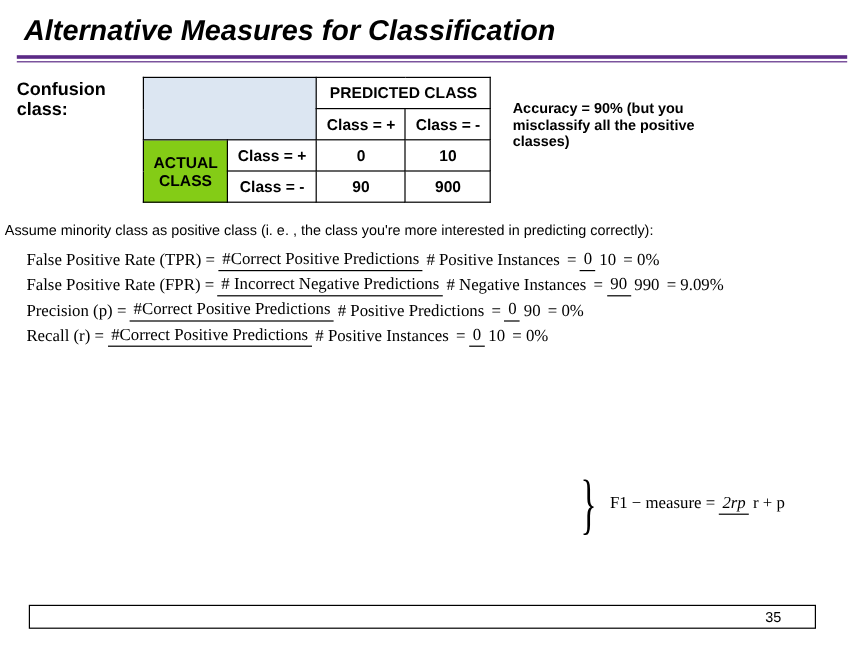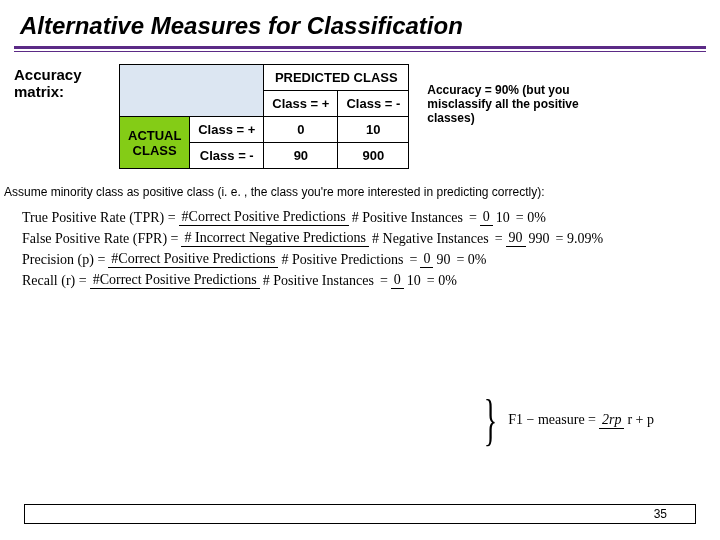--- a/index.html
+++ b/index.html
@@ -105,21 +105,21 @@
     line-height: 36px;
     margin: 0 4px;
     font-family: "Times New Roman", serif;
     transform: scaleX(0.5);
     display:inline-block;
   }
   .bottom-bar {
     position: absolute;
     bottom: 16px;
     left: 24px;
-    right: 24px;
+    right: 40px;
     border: 1px solid #000;
     height: 20px;
     display: flex;
     justify-content: flex-end;
     align-items: center;
     padding: 0 28px;
     font-size: 12px;
   }
   .f1-box {
     position: absolute;
@@ -133,21 +133,21 @@
   .italic { font-style: italic; }
 </style>
 </head>
 <body>
 
 <div class="title">Alternative Measures for Classification</div>
 <div class="divider"></div>
 <div class="divider2"></div>
 
 <div class="top-row">
-  <div class="cm-label">Accuracy matrix:</div>
+  <div class="cm-label">Confusion class:</div>
 
   <table class="cm-table">
     <tbody>
         <tr>
       <td rowspan="2" colspan="2" class="blank"></td>
       <th colspan="2" class="pred-head col-head-block">PREDICTED CLASS</th>
     </tr>
     <tr>
       <td>Class = +</td>
       <td>Class = -</td>
@@ -167,21 +167,21 @@
     </table>
 
   <div class="note">Accuracy = 90% (but you misclassify all the positive classes)</div>
 </div>
 
 <div class="assume">Assume minority class as positive class (i. e. , the class you're more interested in predicting correctly):</div>
 
 <div class="equations">
 
   <div class="eq-row">
-    <span class="eq-label">True Positive Rate (TPR) =</span>
+    <span class="eq-label">False Positive Rate (TPR) =</span>
     <span class="frac">
       <span class="num">#Correct Positive Predictions</span>
       <span class="den"># Positive Instances</span>
     </span>
     <span>=</span>
     <span class="frac">
       <span class="num">0</span>
       <span class="den">10</span>
     </span>
     <span>= 0%</span>

